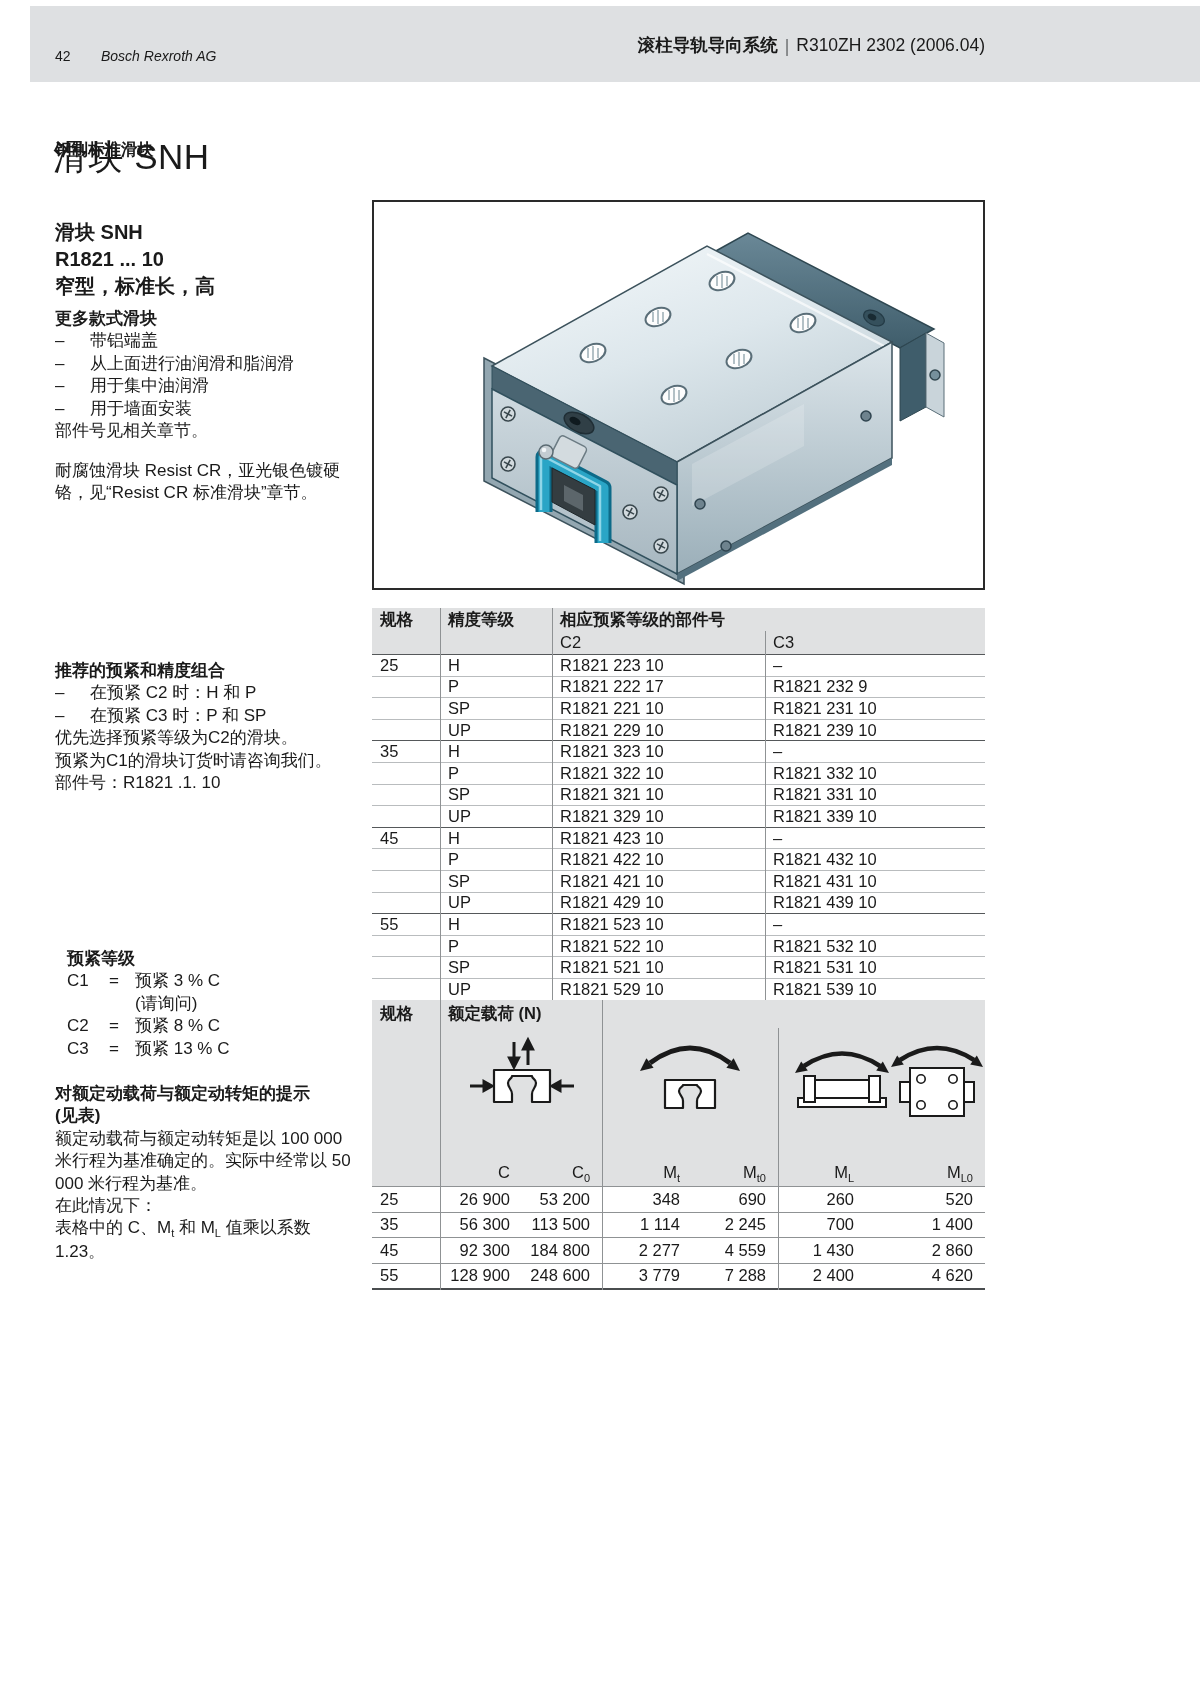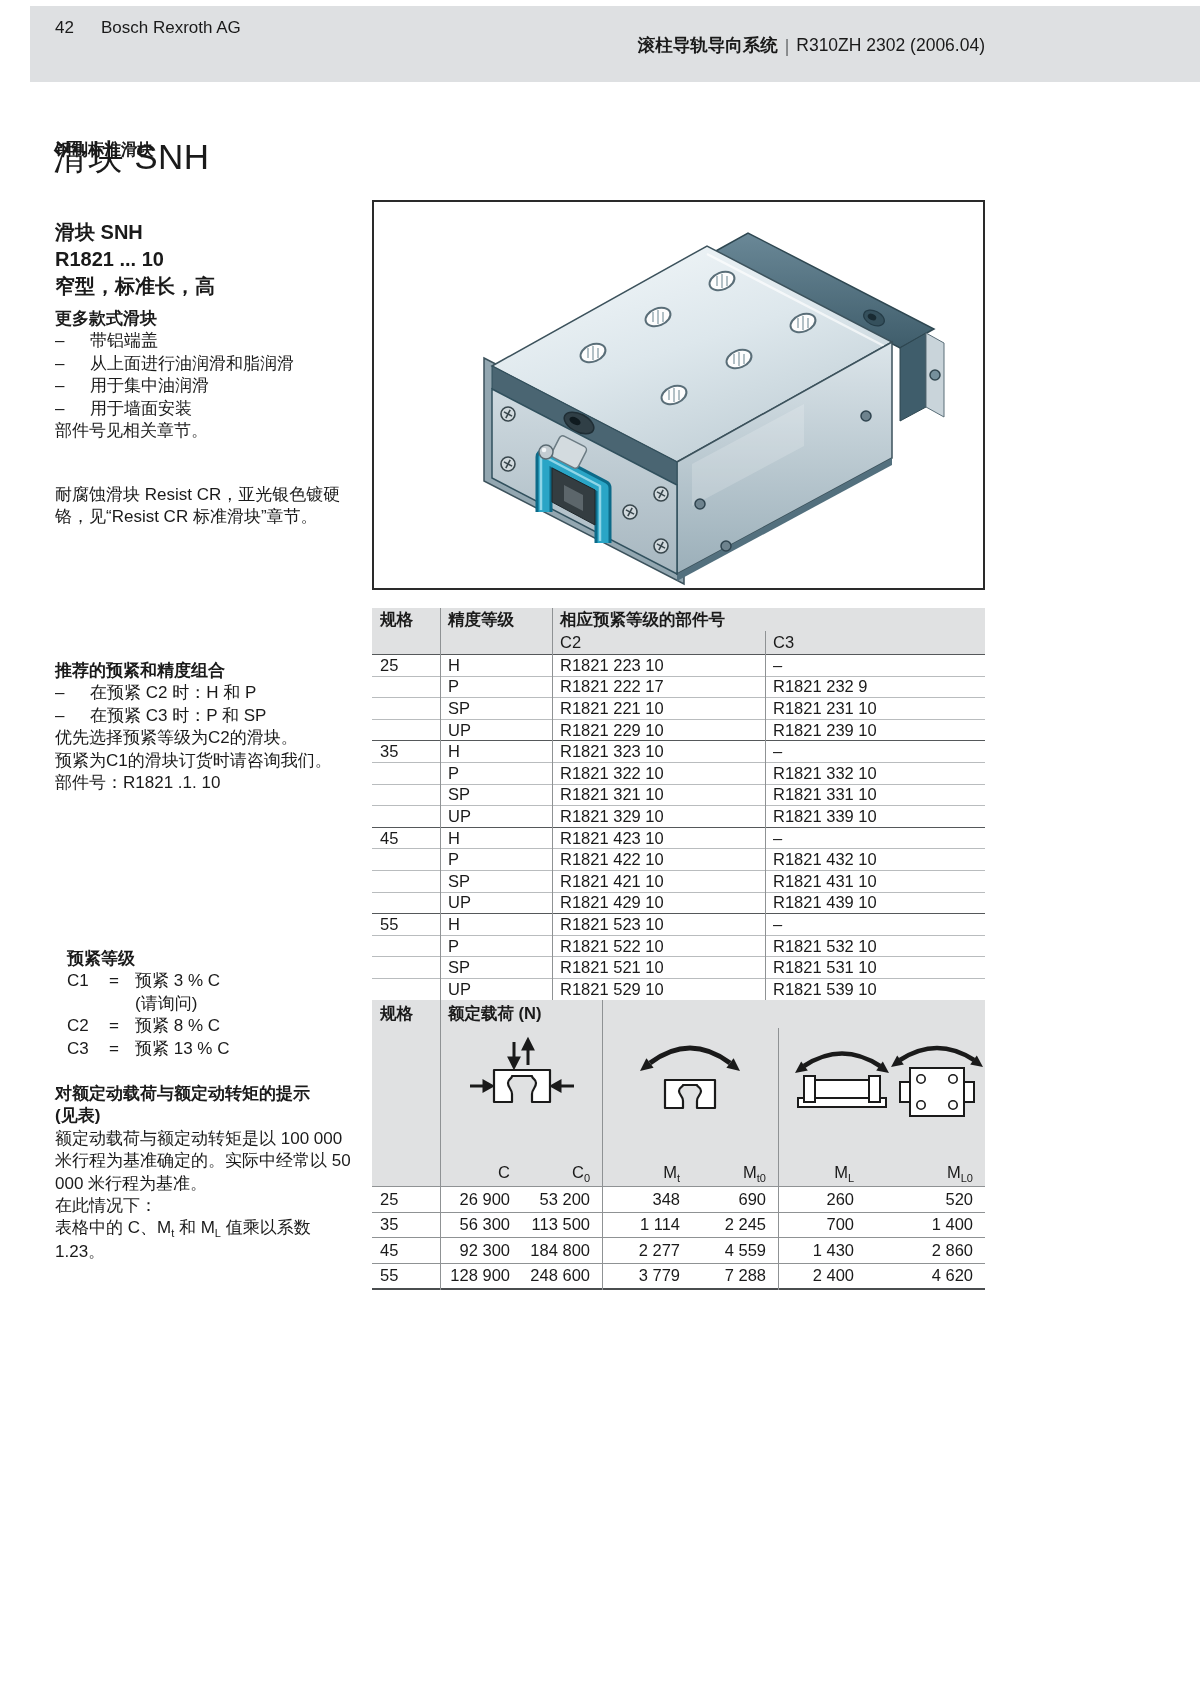--- a/index.html
+++ b/index.html
@@ -1,31 +1,31 @@
 <!DOCTYPE html>
 <html><head>
 <meta charset="utf-8">
 <style>
   html,body{margin:0;padding:0;background:#ffffff;}
   .page{position:relative;width:1200px;height:1696px;background:#ffffff;overflow:hidden;
         font-family:"Liberation Sans","DejaVu Sans",sans-serif;color:#1a1a1a;}
   .abs{position:absolute;}
   
   .hdr-band{left:30px;top:6px;width:1170px;height:76px;background:#dee0e2;}
-  .hdr-txt{top:18px;font-size:17px;}
+  .hdr-txt{top:48px;font-size:14px;}
   .hdr-right{top:33px;right:215px;font-size:17.5px;display:flex;align-items:baseline;gap:7px;}
   .hr-sys{font-weight:700;}
   .hr-div{color:#6a6d6f;font-weight:400;transform:scaleY(1.1);}
   
   .sec-label{left:55px;top:103px;font-size:16.5px;font-weight:700;margin-top:36px;}
   .title{left:53px;top:134px;font-size:35px;font-weight:500;letter-spacing:.5px;}
   .subtitle{left:55px;top:219px;font-size:20px;font-weight:700;line-height:27px;}
   .blk{left:55px;width:312px;font-size:17px;line-height:22.4px;}
   .b-more{top:308px;}
-  .b-resist{top:484px;}
+  .b-resist{top:460px;}
   .b-reco{top:660px;}
   .b-preload{top:948px;margin-left:12px;}
   .b-loadnote{top:1083px;}
   .bold{font-weight:700;}
   .drow{display:flex;}
   .dash{width:35px;flex:none;}
   .pl-code{display:inline-block;width:42px;}
   .pl-eq{display:inline-block;width:26px;}
   .pl-extra{padding-left:68px;}
   .subsc{font-size:11px;position:relative;top:3.5px;}
@@ -56,21 +56,21 @@
   .t2b{border-bottom:2px solid #4a4d4f;}
   .picto{position:absolute;}
 </style>
 </head>
 <body>
 
 <div class="page">
 
   <div class="abs hdr-band"></div>
   <span class="abs hdr-txt" style="left:55px;">42</span>
-  <span class="abs hdr-txt" style="left:101px;">Bosch Rexroth AG</span>
+  <span class="abs hdr-txt" style="left:101px;font-style:italic;">Bosch Rexroth AG</span>
   <div class="abs hdr-right">
     <span class="hr-sys">滚柱导轨导向系统</span>
     <span class="hr-div">|</span>
     <span class="hr-doc">R310ZH 2302 (2006.04)</span>
   </div>
 
   <div class="abs sec-label">钢制标准滑块</div>
   <div class="abs title">滑块 SNH</div>
 
   <div class="abs subtitle">

